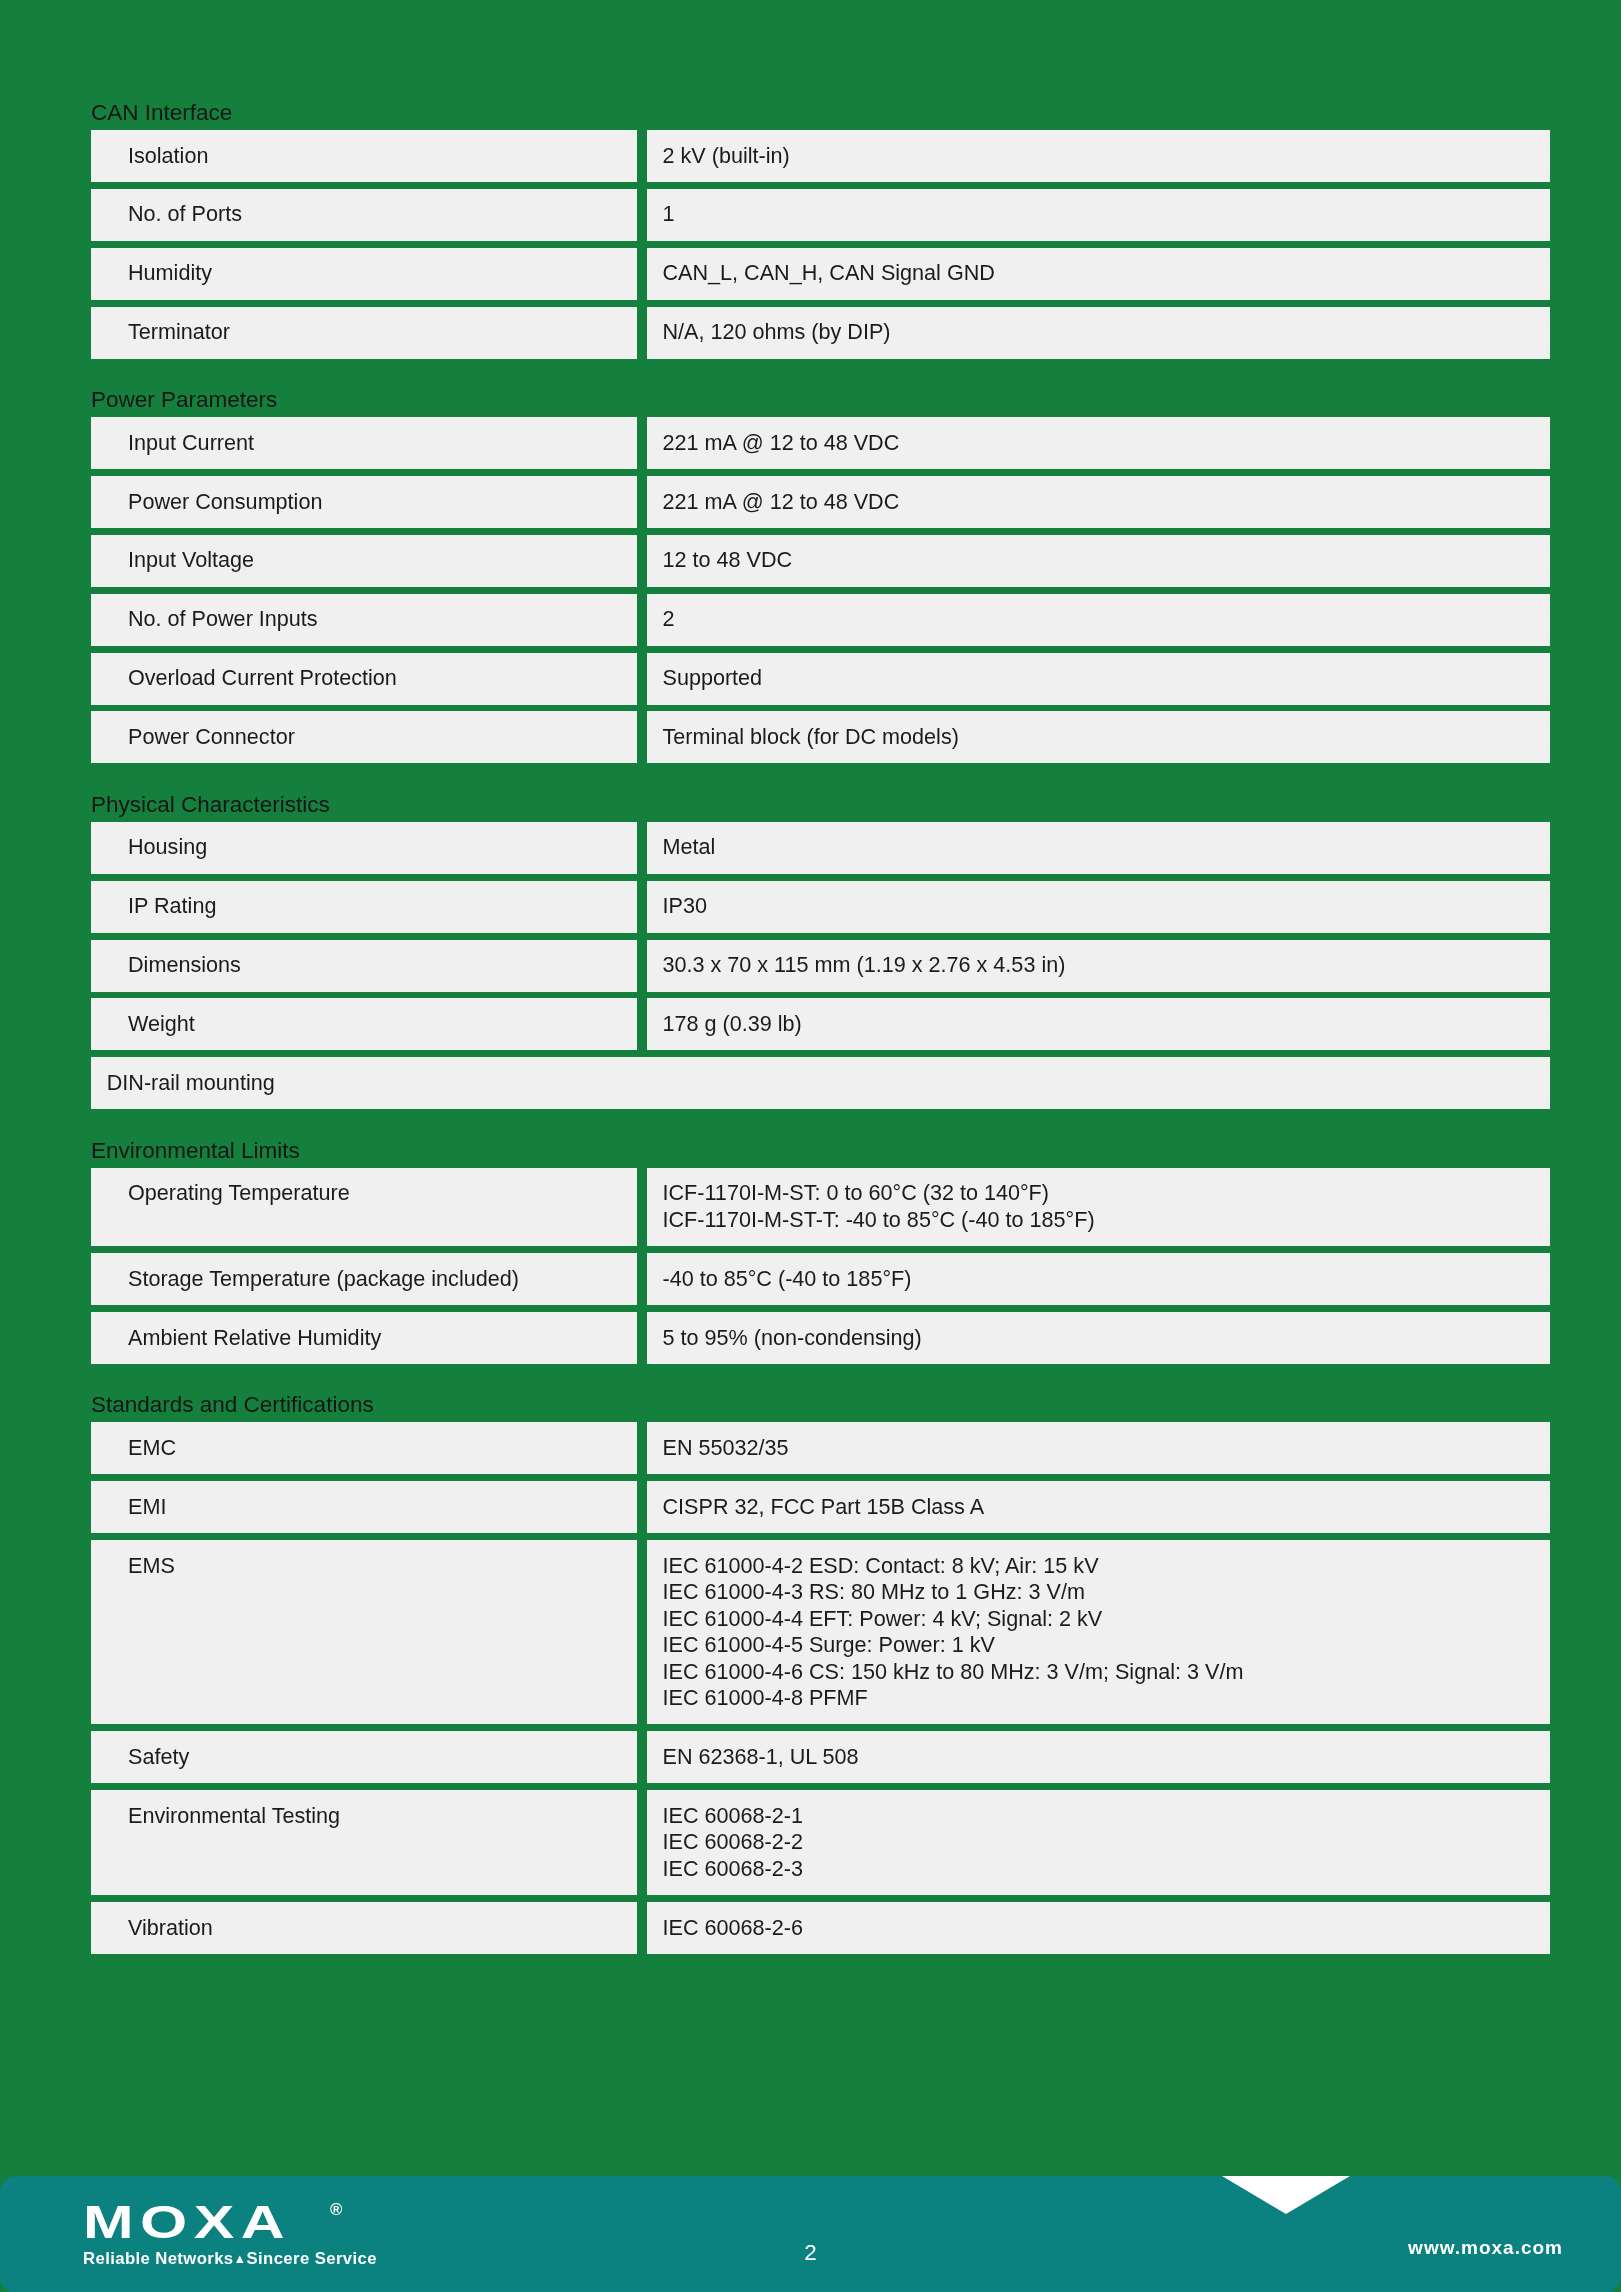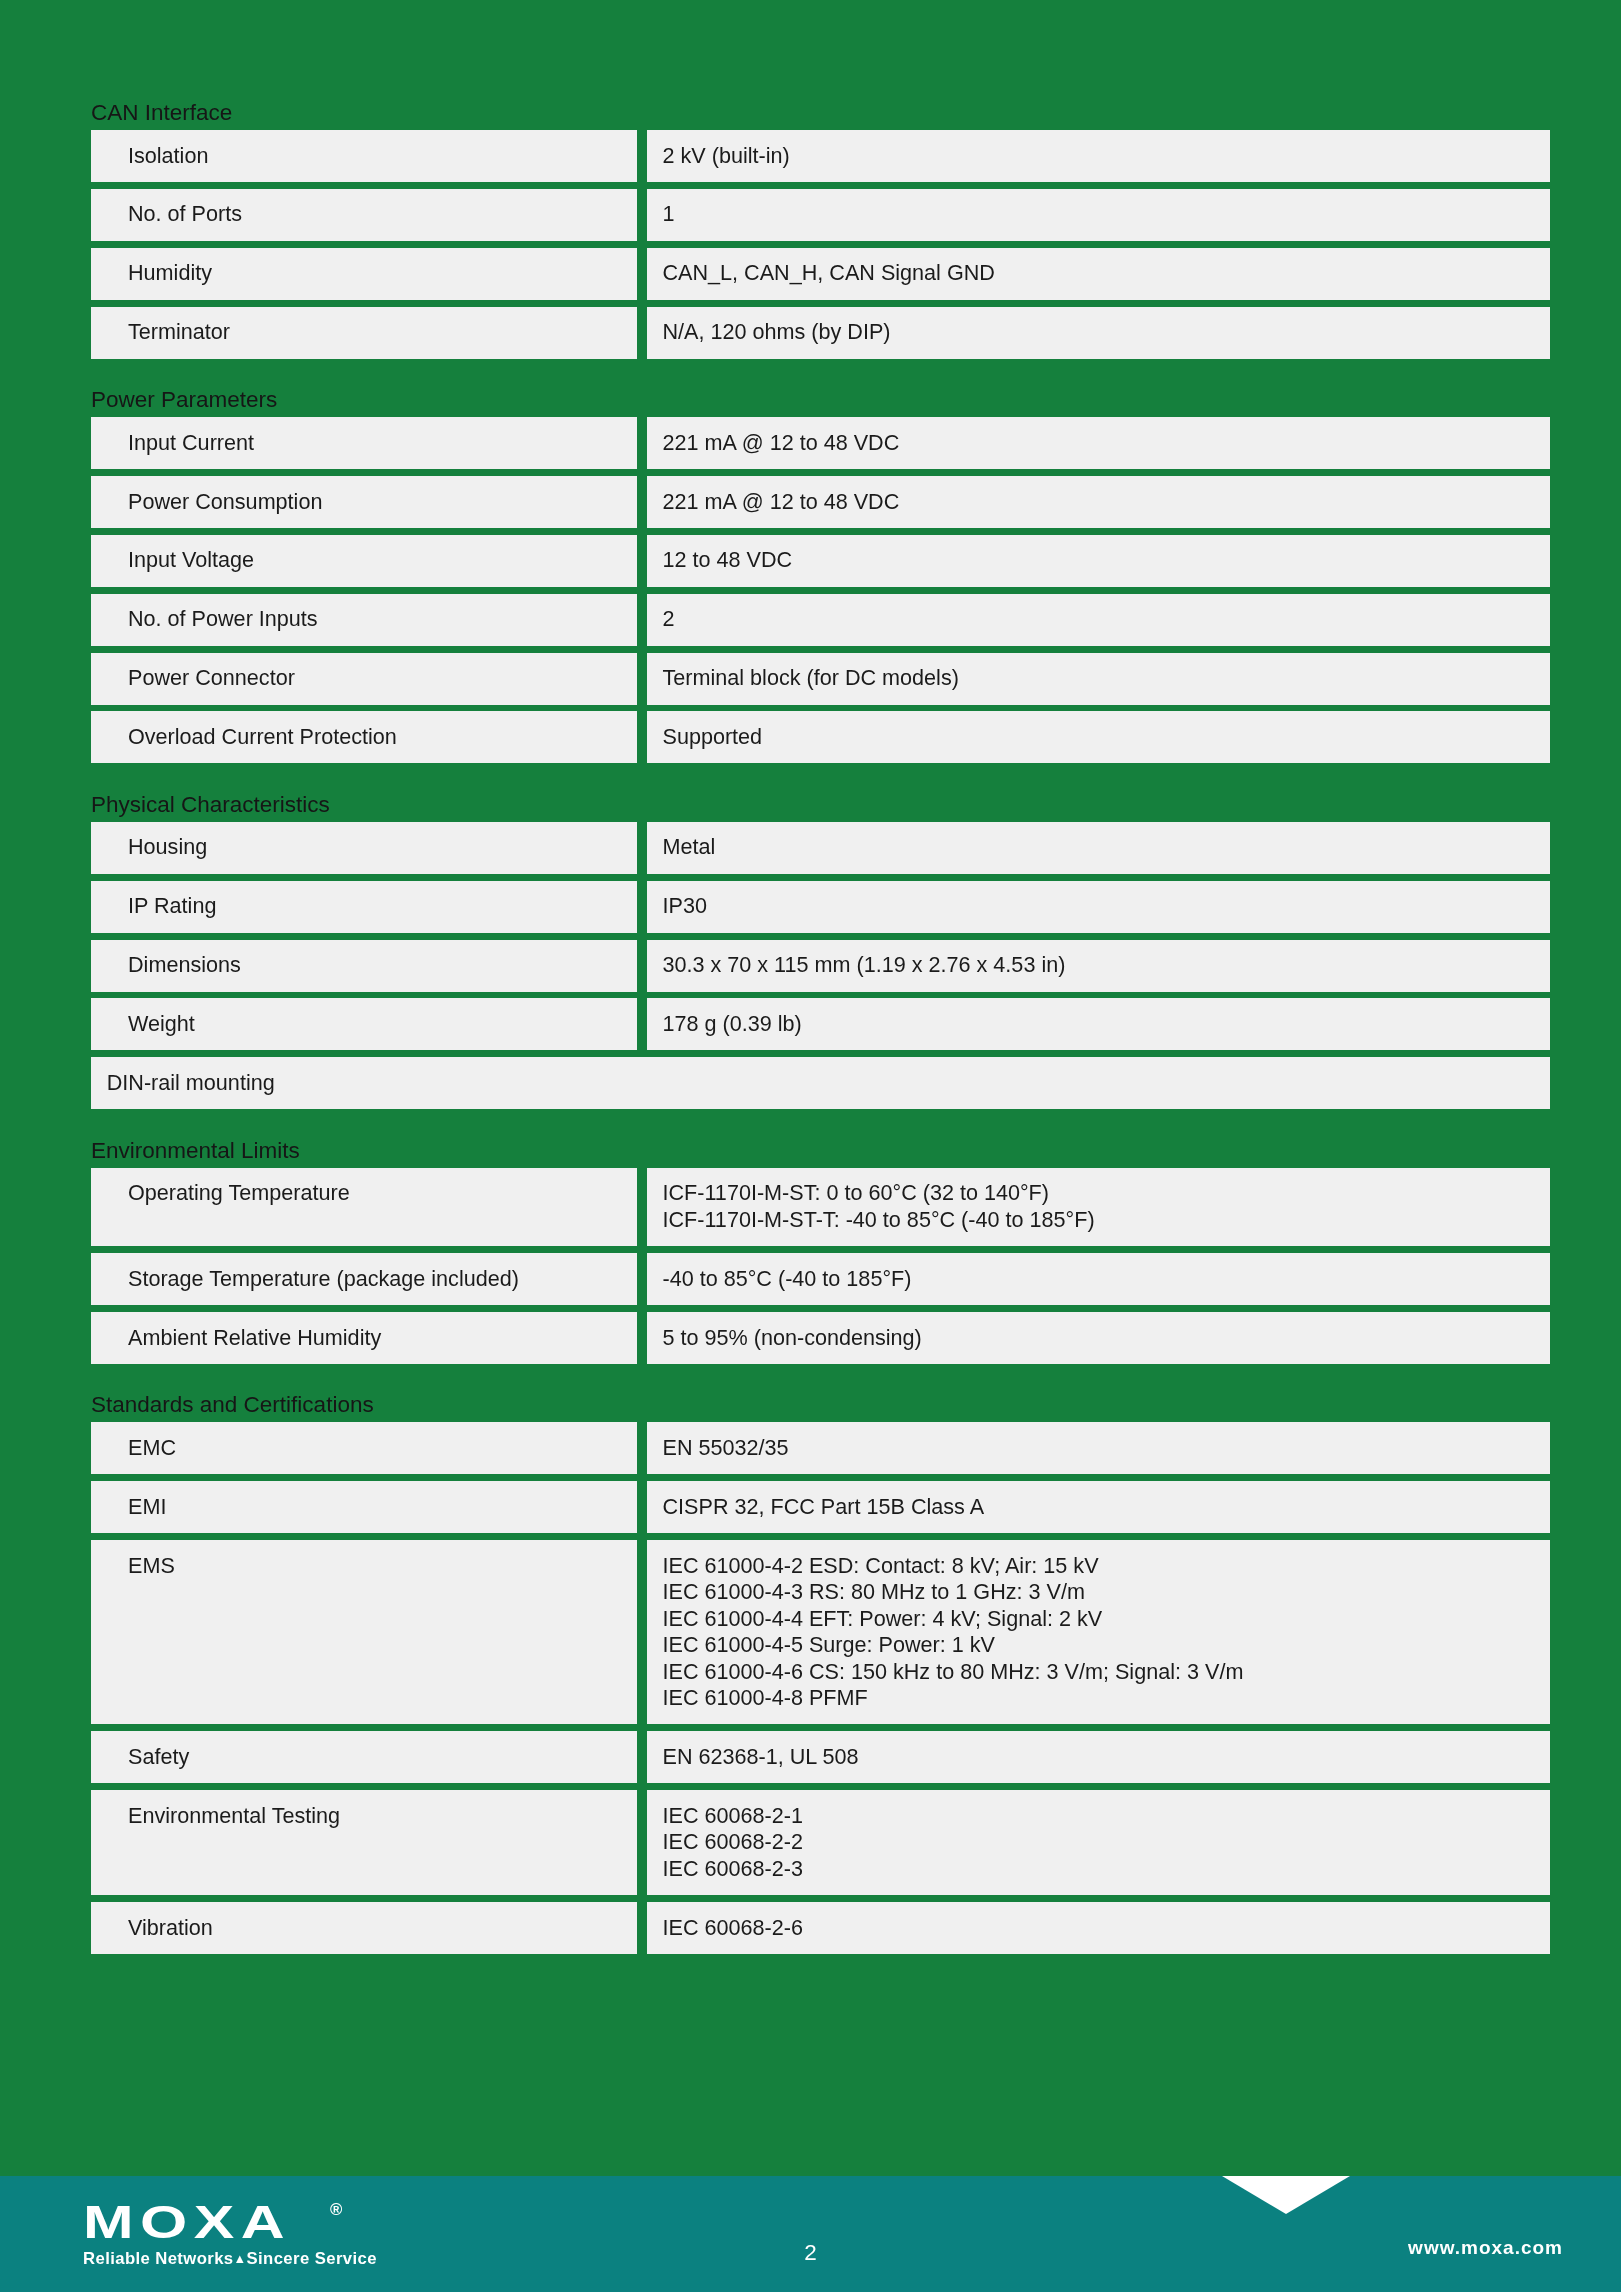--- a/index.html
+++ b/index.html
@@ -45,20 +45,21 @@
   .cell.label { width: 546px; flex: none; padding-left: 37px; }
   .cell.value { flex: 1; }
   .vline { line-height: 26.5px; }
 
   
   .footer {
     position: absolute;
     left: 0; right: 0; bottom: 0;
     height: 117px;
     background: #0b8180;
+    border-radius: 16px;
   }
   .chevron-notch {
     position: absolute;
     left: 1222px;
     top: 0;
     width: 0; height: 0;
     border-left: 64px solid transparent;
     border-right: 64px solid transparent;
     border-top: 38px solid #ffffff;
   }
@@ -179,30 +180,30 @@
     </div>
 
     <div class="row">
       <div class="cell label">No. of Power Inputs</div>
       <div class="cell value">
               <div class="vline">2</div>
             </div>
     </div>
 
     <div class="row">
+      <div class="cell label">Overload Current Protection</div>
+      <div class="cell value">
+              <div class="vline">Supported</div>
+            </div>
+    </div>
+
+    <div class="row">
       <div class="cell label">Power Connector</div>
       <div class="cell value">
               <div class="vline">Terminal block (for DC models)</div>
-            </div>
-    </div>
-
-    <div class="row">
-      <div class="cell label">Overload Current Protection</div>
-      <div class="cell value">
-              <div class="vline">Supported</div>
             </div>
     </div>
   </div>
     </section>
 
     <section class="spec-section">
       <h2 class="section-title">Physical Characteristics</h2>
       <div class="rows">
     <div class="row">
       <div class="cell label">Housing</div>

